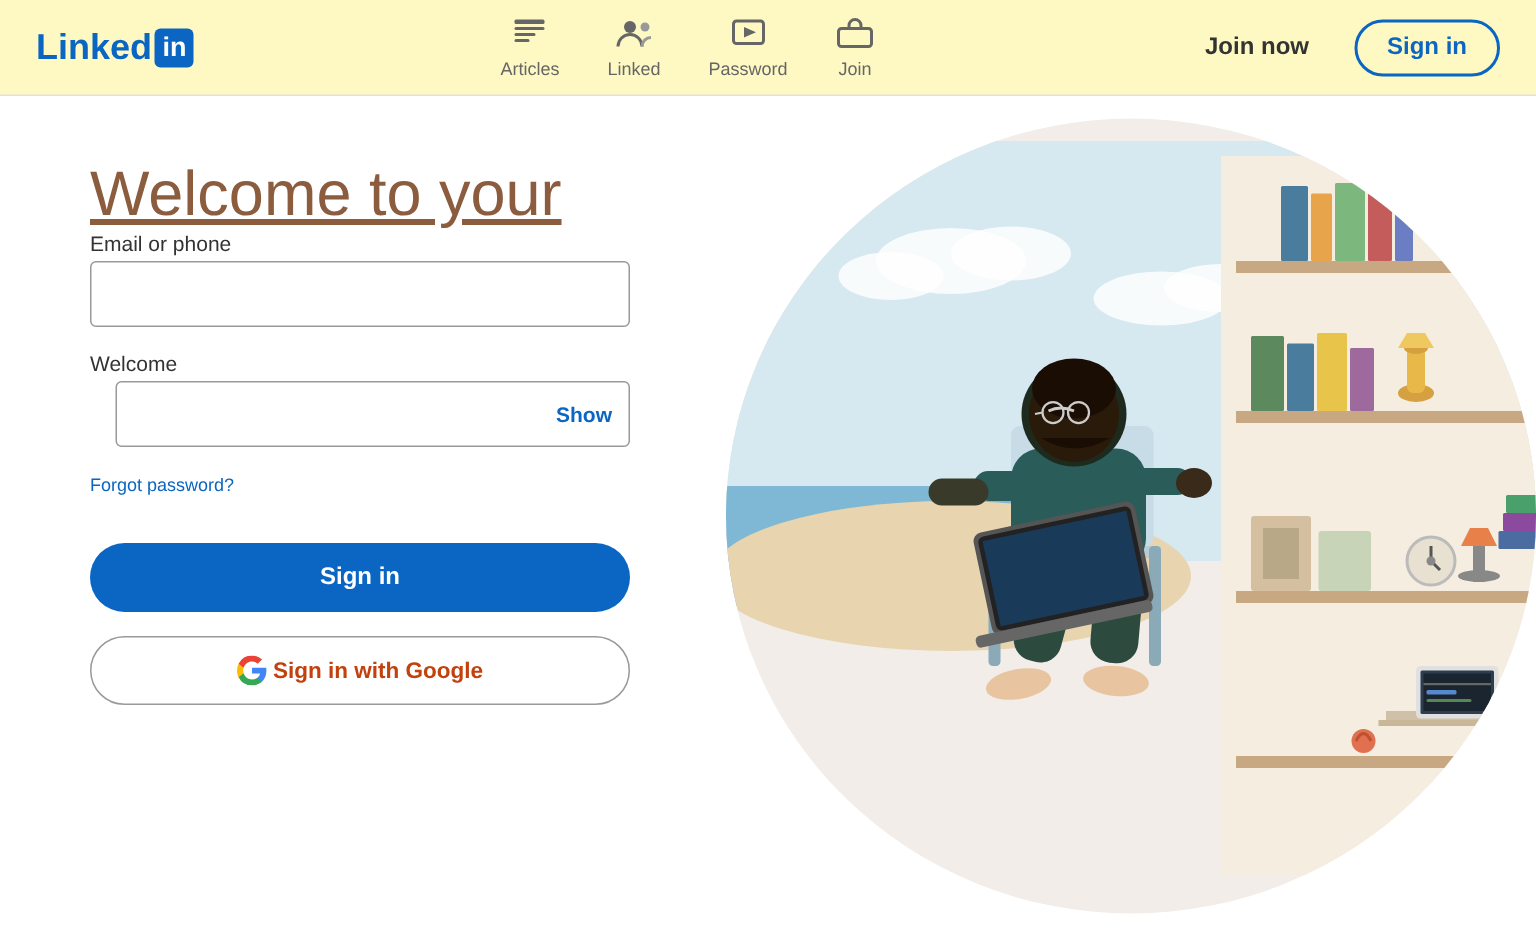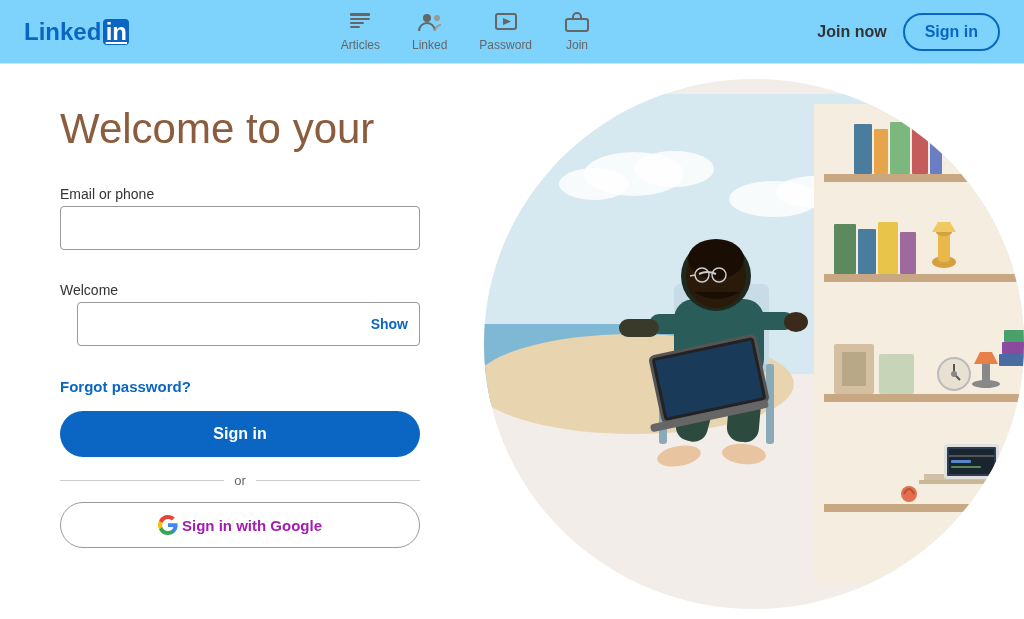--- a/index.html
+++ b/index.html
@@ -6,45 +6,44 @@
     body { font-family: -apple-system, BlinkMacSystemFont, 'Segoe UI', Arial, sans-serif; background: #fff; width: 1024px; height: 619px; overflow: hidden; }
 
     
     .header {
       display: flex;
       align-items: center;
       justify-content: space-between;
       padding: 0 24px;
       height: 64px;
       border-bottom: 1px solid #e0e0e0;
-      background: #7dd3fc;
+      background: #fef9c3;
     }
     .logo-container {
       display: flex;
       align-items: center;
     }
     .logo-text {
       font-size: 24px;
       font-weight: 700;
       color: #0a66c2;
       line-height: 1;
     }
     .logo-in-box {
       display: inline-flex;
       align-items: center;
       justify-content: center;
       background: #0a66c2;
       color: #fff;
-      font-size: 24px;
+      font-size: 18px;
       font-weight: 900;
       width: 26px;
       height: 26px;
       border-radius: 4px;
       margin-left: 2px;
-      text-decoration: underline;
     }
     .nav-items {
       display: flex;
       align-items: center;
       gap: 8px;
     }
     .nav-item {
       display: flex;
       flex-direction: column;
       align-items: center;
@@ -55,21 +54,21 @@
       font-size: 12px;
       text-decoration: none;
     }
     .nav-icon {
       font-size: 20px;
       line-height: 1;
     }
     .nav-actions {
       display: flex;
       align-items: center;
-      gap: 0;
+      gap: 14px;
     }
     .btn-join-now {
       background: none;
       border: none;
       font-size: 16px;
       font-weight: 600;
       color: #333;
       cursor: pointer;
       padding: 8px 16px;
     }
@@ -95,24 +94,24 @@
     .left-panel {
       width: 480px;
       padding: 40px 60px 20px 60px;
       flex-shrink: 0;
     }
     .headline {
       font-size: 42px;
       font-weight: 400;
       color: #8b5c3e;
       line-height: 1.2;
-      margin-bottom: 32px;
+      text-decoration: underline;
     }
     .form-group {
-      margin-bottom: 32px;
+      margin-bottom: 16px;
     }
     .form-label {
       display: block;
       font-size: 14px;
       color: #333;
       margin-bottom: 4px;
     }
     .form-input {
       width: 100%;
       padding: 12px 14px;
@@ -136,25 +135,25 @@
       transform: translateY(-50%);
       background: none;
       border: none;
       color: #0a66c2;
       font-size: 14px;
       font-weight: 600;
       cursor: pointer;
     }
     .forgot-password {
       color: #0a66c2;
-      font-size: 15px;
-      font-weight: 700;
+      font-size: 12px;
+      font-weight: 400;
       text-decoration: none;
       display: inline-block;
-      margin-bottom: 16px;
+      margin-bottom: 32px;
       cursor: pointer;
     }
     .btn-sign-in-main {
       width: 100%;
       background: #0a66c2;
       color: #fff;
       border: none;
       border-radius: 28px;
       padding: 14px;
       font-size: 16px;
@@ -180,21 +179,21 @@
     }
 
     .btn-google {
       width: 100%;
       background: #fff;
       border: 1px solid #999;
       border-radius: 28px;
       padding: 12px;
       font-size: 15px;
       font-weight: 600;
-      color: #a21caf;
+      color: #c2410c;
       cursor: pointer;
       display: flex;
       align-items: center;
       justify-content: center;
       gap: 4px;
       margin-bottom: 10px;
     }
 
     
     .google-g {
@@ -302,25 +301,20 @@
       <div class="password-wrapper">
         <input class="form-input" type="password" style="">
         <button class="show-btn">Show</button>
       </div>
     </div>
 
     <a class="forgot-password" href="#">Forgot password?</a>
 
     <button class="btn-sign-in-main">Sign in</button>
 
-    <div class="or-divider">
-      <div class="or-line"></div>
-      <span class="or-text">or</span>
-      <div class="or-line"></div>
-    </div>
 
     <button class="btn-google">
 
       <svg class="google-g" viewBox="0 0 20 20" xmlns="http://www.w3.org/2000/svg">
         <path d="M19.6 10.23c0-.68-.06-1.36-.17-2H10v3.79h5.4a4.6 4.6 0 0 1-2 3.02v2.5h3.22c1.89-1.74 2.98-4.3 2.98-7.31z" fill="#4285F4"></path>
         <path d="M10 20c2.7 0 4.97-.9 6.63-2.44l-3.23-2.5c-.9.6-2.05.95-3.4.95-2.6 0-4.8-1.76-5.6-4.13H1.07v2.58A10 10 0 0 0 10 20z" fill="#34A853"></path>
         <path d="M4.4 11.88A6.02 6.02 0 0 1 4.08 10c0-.65.11-1.28.31-1.88V5.54H1.07A10 10 0 0 0 0 10c0 1.61.39 3.13 1.07 4.46l3.33-2.58z" fill="#FBBC05"></path>
         <path d="M10 3.99c1.47 0 2.79.5 3.83 1.5l2.87-2.87C14.97 1 12.7 0 10 0A10 10 0 0 0 1.07 5.54l3.33 2.58C5.2 5.75 7.4 3.99 10 3.99z" fill="#EA4335"></path>
       </svg>
       <span>Sign in with Google</span>

